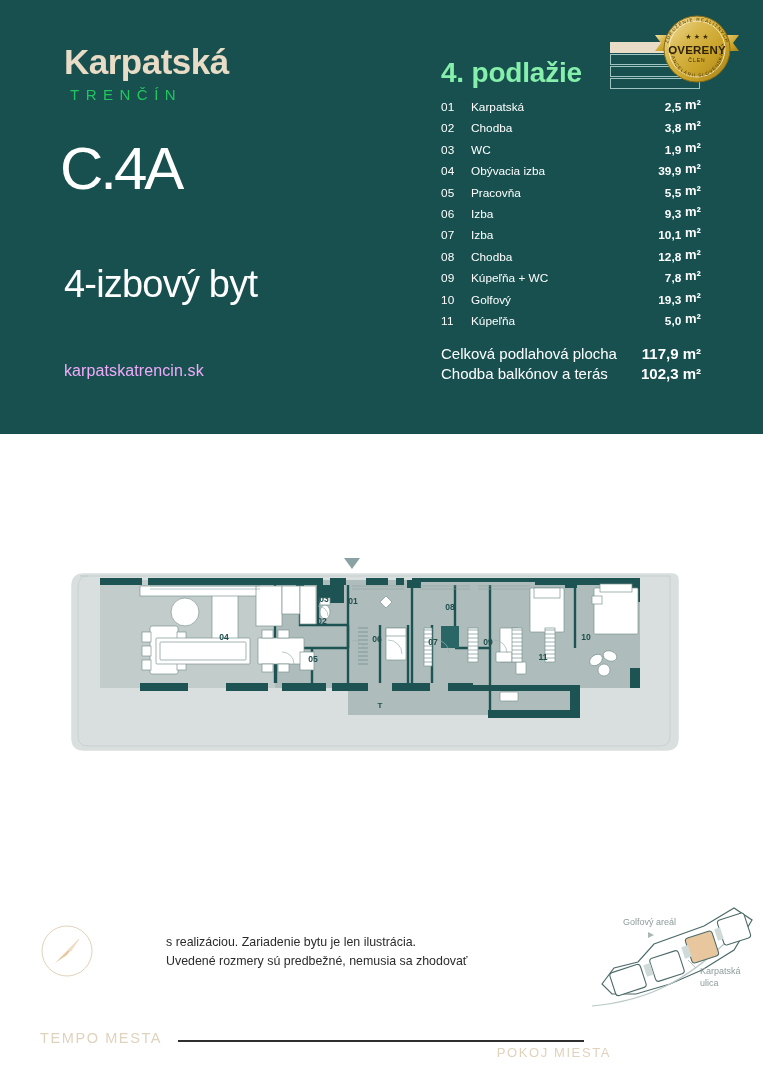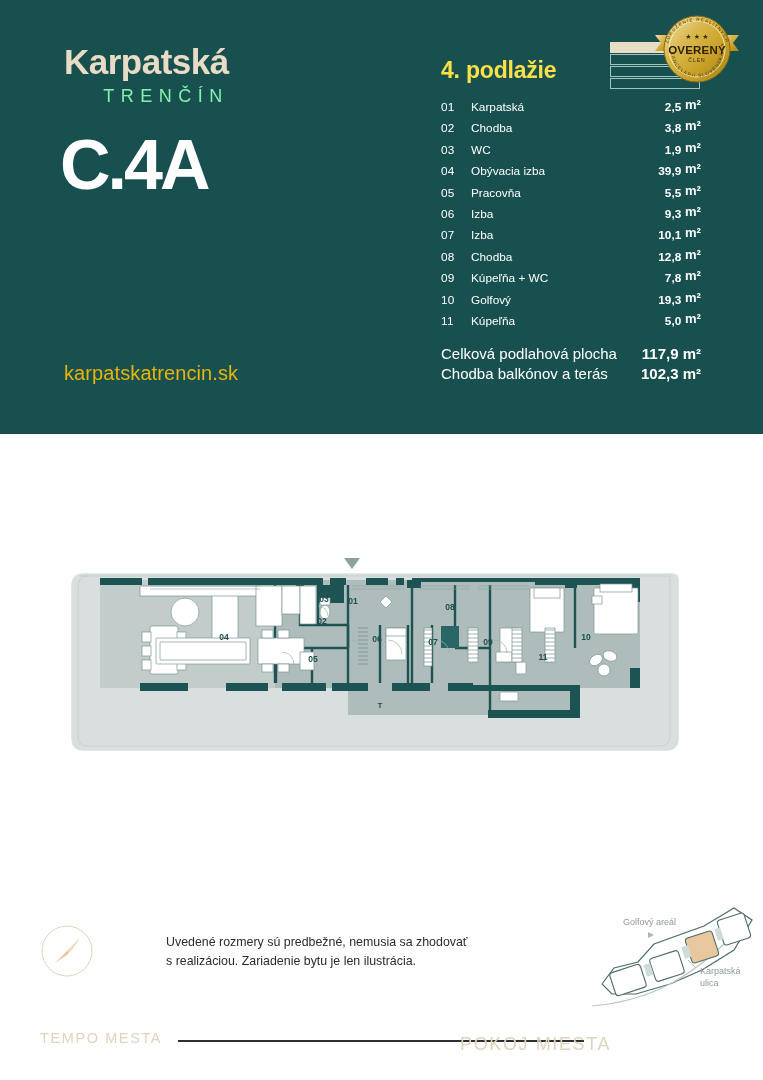--- a/index.html
+++ b/index.html
@@ -16,42 +16,42 @@
     position: absolute; left: 0; top: 0; width: 763px; height: 434px;
     background: #17504f;
     overflow: hidden;
   }
   .brand { position: absolute; left: 64px; top: 44px; }
   .brand-main {
     font-size: 35px; font-weight: 700; color: #e9dcc6;
     letter-spacing: -0.5px; line-height: 1;
   }
   .brand-sub {
-    font-size: 18px; font-weight: 400; color: #86efac;
-    letter-spacing: 6.5px; text-align: right; margin-top: 7px; padding-left:6px;
+    font-size: 15px; font-weight: 400; color: #22c55e;
+    letter-spacing: 6.5px; text-align: left; margin-top: 7px; padding-left:6px;
   }
   .unit-code {
-    position: absolute; left: 60px; top: 130px;
-    font-size: 70px; font-weight: 700; color: #ffffff; line-height: 1;
+    position: absolute; left: 60px; top: 139px;
+    font-size: 60px; font-weight: 400; color: #ffffff; line-height: 1;
     letter-spacing: -3px;
   }
   .unit-type {
     position: absolute; left: 64px; top: 265px;
     font-size: 38px; font-weight: 400; color: #ffffff; line-height: 1;
     letter-spacing: -0.8px;
   }
   .website {
     position: absolute; left: 64px; top: 362px;
-    font-size: 20px; font-weight: 400; color: #eab308; letter-spacing: 0.1px;
+    font-size: 16px; font-weight: 400; color: #f0abfc; letter-spacing: 0.1px;
   }
 
   
   .floor-title {
     position: absolute; left: 441px; top: 57px;
-    font-size: 23px; font-weight: 700; color: #fde047; letter-spacing: -0.2px;
+    font-size: 28px; font-weight: 700; color: #86efac; letter-spacing: -0.2px;
   }
   .room-list { position: absolute; left: 441px; top: 97px; width: 260px; }
   .room-row {
     display: flex; align-items: baseline;
     height: 21.4px; font-size: 11.8px; color: #ffffff;
   }
   .room-num { width: 30px; flex: 0 0 30px; font-weight: 400; letter-spacing:0.2px;}
   .room-name { flex: 1 1 auto; font-weight: 400; }
   .room-area { flex: 0 0 auto; font-weight: 700; text-align: right; letter-spacing:0.1px;}
   .room-area .u { font-size: 13px; vertical-align: 2px; }
@@ -87,41 +87,42 @@
   }
   .locmap { position: absolute; left: 584px; top: 898px; width: 200px; height: 110px; }
 
   
   .footbar { position: absolute; left: 0; top: 1030px; width: 651px; height: 34px; }
   .foot-left {
     position: absolute; left: 40px; top: 0;
     font-size: 14.5px; letter-spacing: 1.6px; color: #e0d3bc; font-weight: 400;
   }
   .foot-right {
-    position: absolute; right: 40px; top: 4px;
-    font-size: 18px; letter-spacing: 1.6px; color: #e0d3bc; font-weight: 400;
+    position: absolute; right: 40px; top: 15px;
+    font-size: 13px; letter-spacing: 1.6px; color: #e0d3bc; font-weight: 400;
   }
   .foot-rule {
     position: absolute; left: 178px; top: 10px; width: 406px; height: 2px;
     background: #2f2f2f;
   }
 </style>
 </head>
 <body>
 
 <div class="page">
 
   <div class="header">
 
     <div class="brand">
       <div class="brand-main">Karpatská</div>
       <div class="brand-sub">TRENČÍN</div>
     </div>
 
     <div class="unit-code">C.4A</div>
+    <div class="unit-type">4-izbový byt</div>
     <div class="website">karpatskatrencin.sk</div>
 
     <div class="floor-title">4. podlažie</div>
 
     <div class="floor-stack">
       <div class="fs-bar active" style="top:0px;"></div>
       <div class="fs-bar" style="top:12px;"></div>
       <div class="fs-bar" style="top:24px;"></div>
       <div class="fs-bar" style="top:36px;"></div>
     </div>
@@ -398,22 +399,22 @@
   <div class="compass">
     <svg width="52" height="52" viewBox="0 0 52 52">
       <circle cx="26" cy="26" r="25" fill="none" stroke="#e0d3bc" stroke-width="1"></circle>
       <polygon points="38,14 26,26 14,38 26,30" fill="#e8c79e"></polygon>
       <polygon points="38,14 30,26 26,26" fill="#ffffff" stroke="#e0d3bc" stroke-width="0.6"></polygon>
       <polygon points="38,14 26,26 30,26" fill="#f0ddc4"></polygon>
     </svg>
   </div>
 
   <div class="note">
+    <div>s realizáciou. Zariadenie bytu je len ilustrácia.</div>
     <div>Uvedené rozmery sú predbežné, nemusia sa zhodovať</div>
-    <div>s realizáciou. Zariadenie bytu je len ilustrácia.</div>
   </div>
 
   <div class="locmap">
     <svg width="200" height="110" viewBox="0 0 200 110">
 
       <path d="M18,86 L30,70 L54,64 L70,46 L120,28 L150,10 L168,22 L150,52 L118,72 L86,86 L52,96 L28,96 Z" fill="#ffffff" stroke="#4d6b69" stroke-width="1.2"></path>
 
       <path d="M8,108 Q52,104 86,86 Q120,68 156,30" fill="none" stroke="#b9c7c6" stroke-width="1.2"></path>
 
       <g stroke="#4d6b69" stroke-width="1.1">

